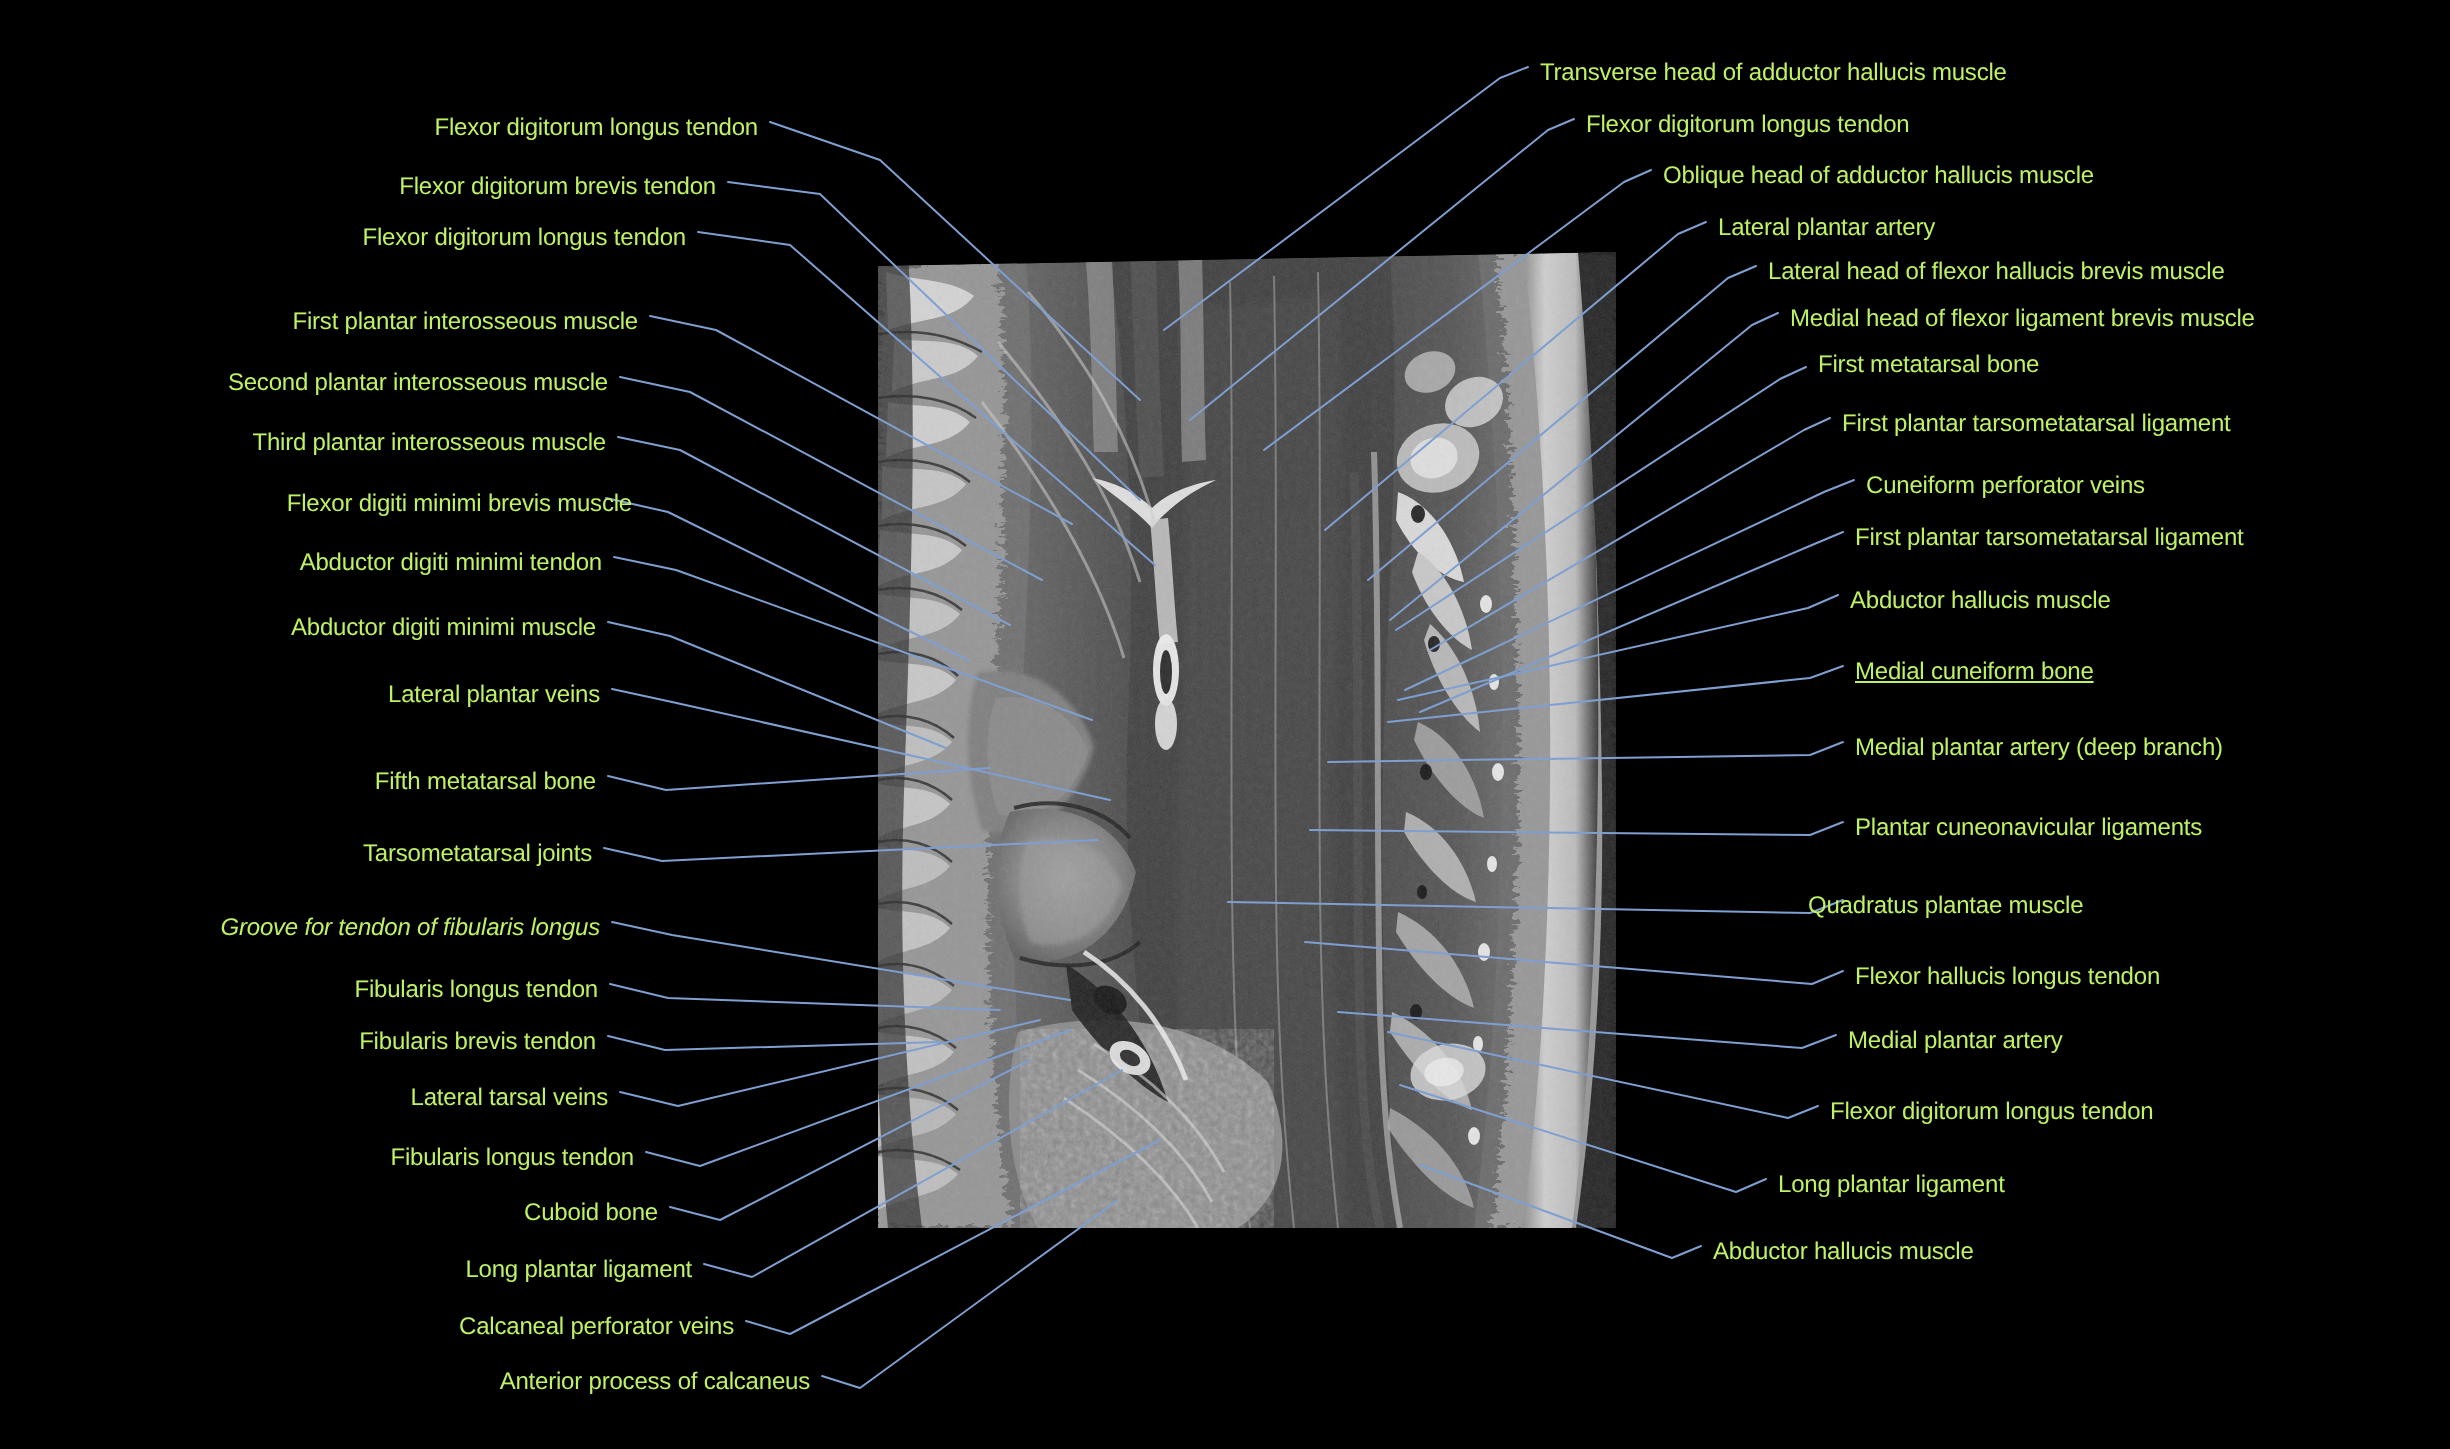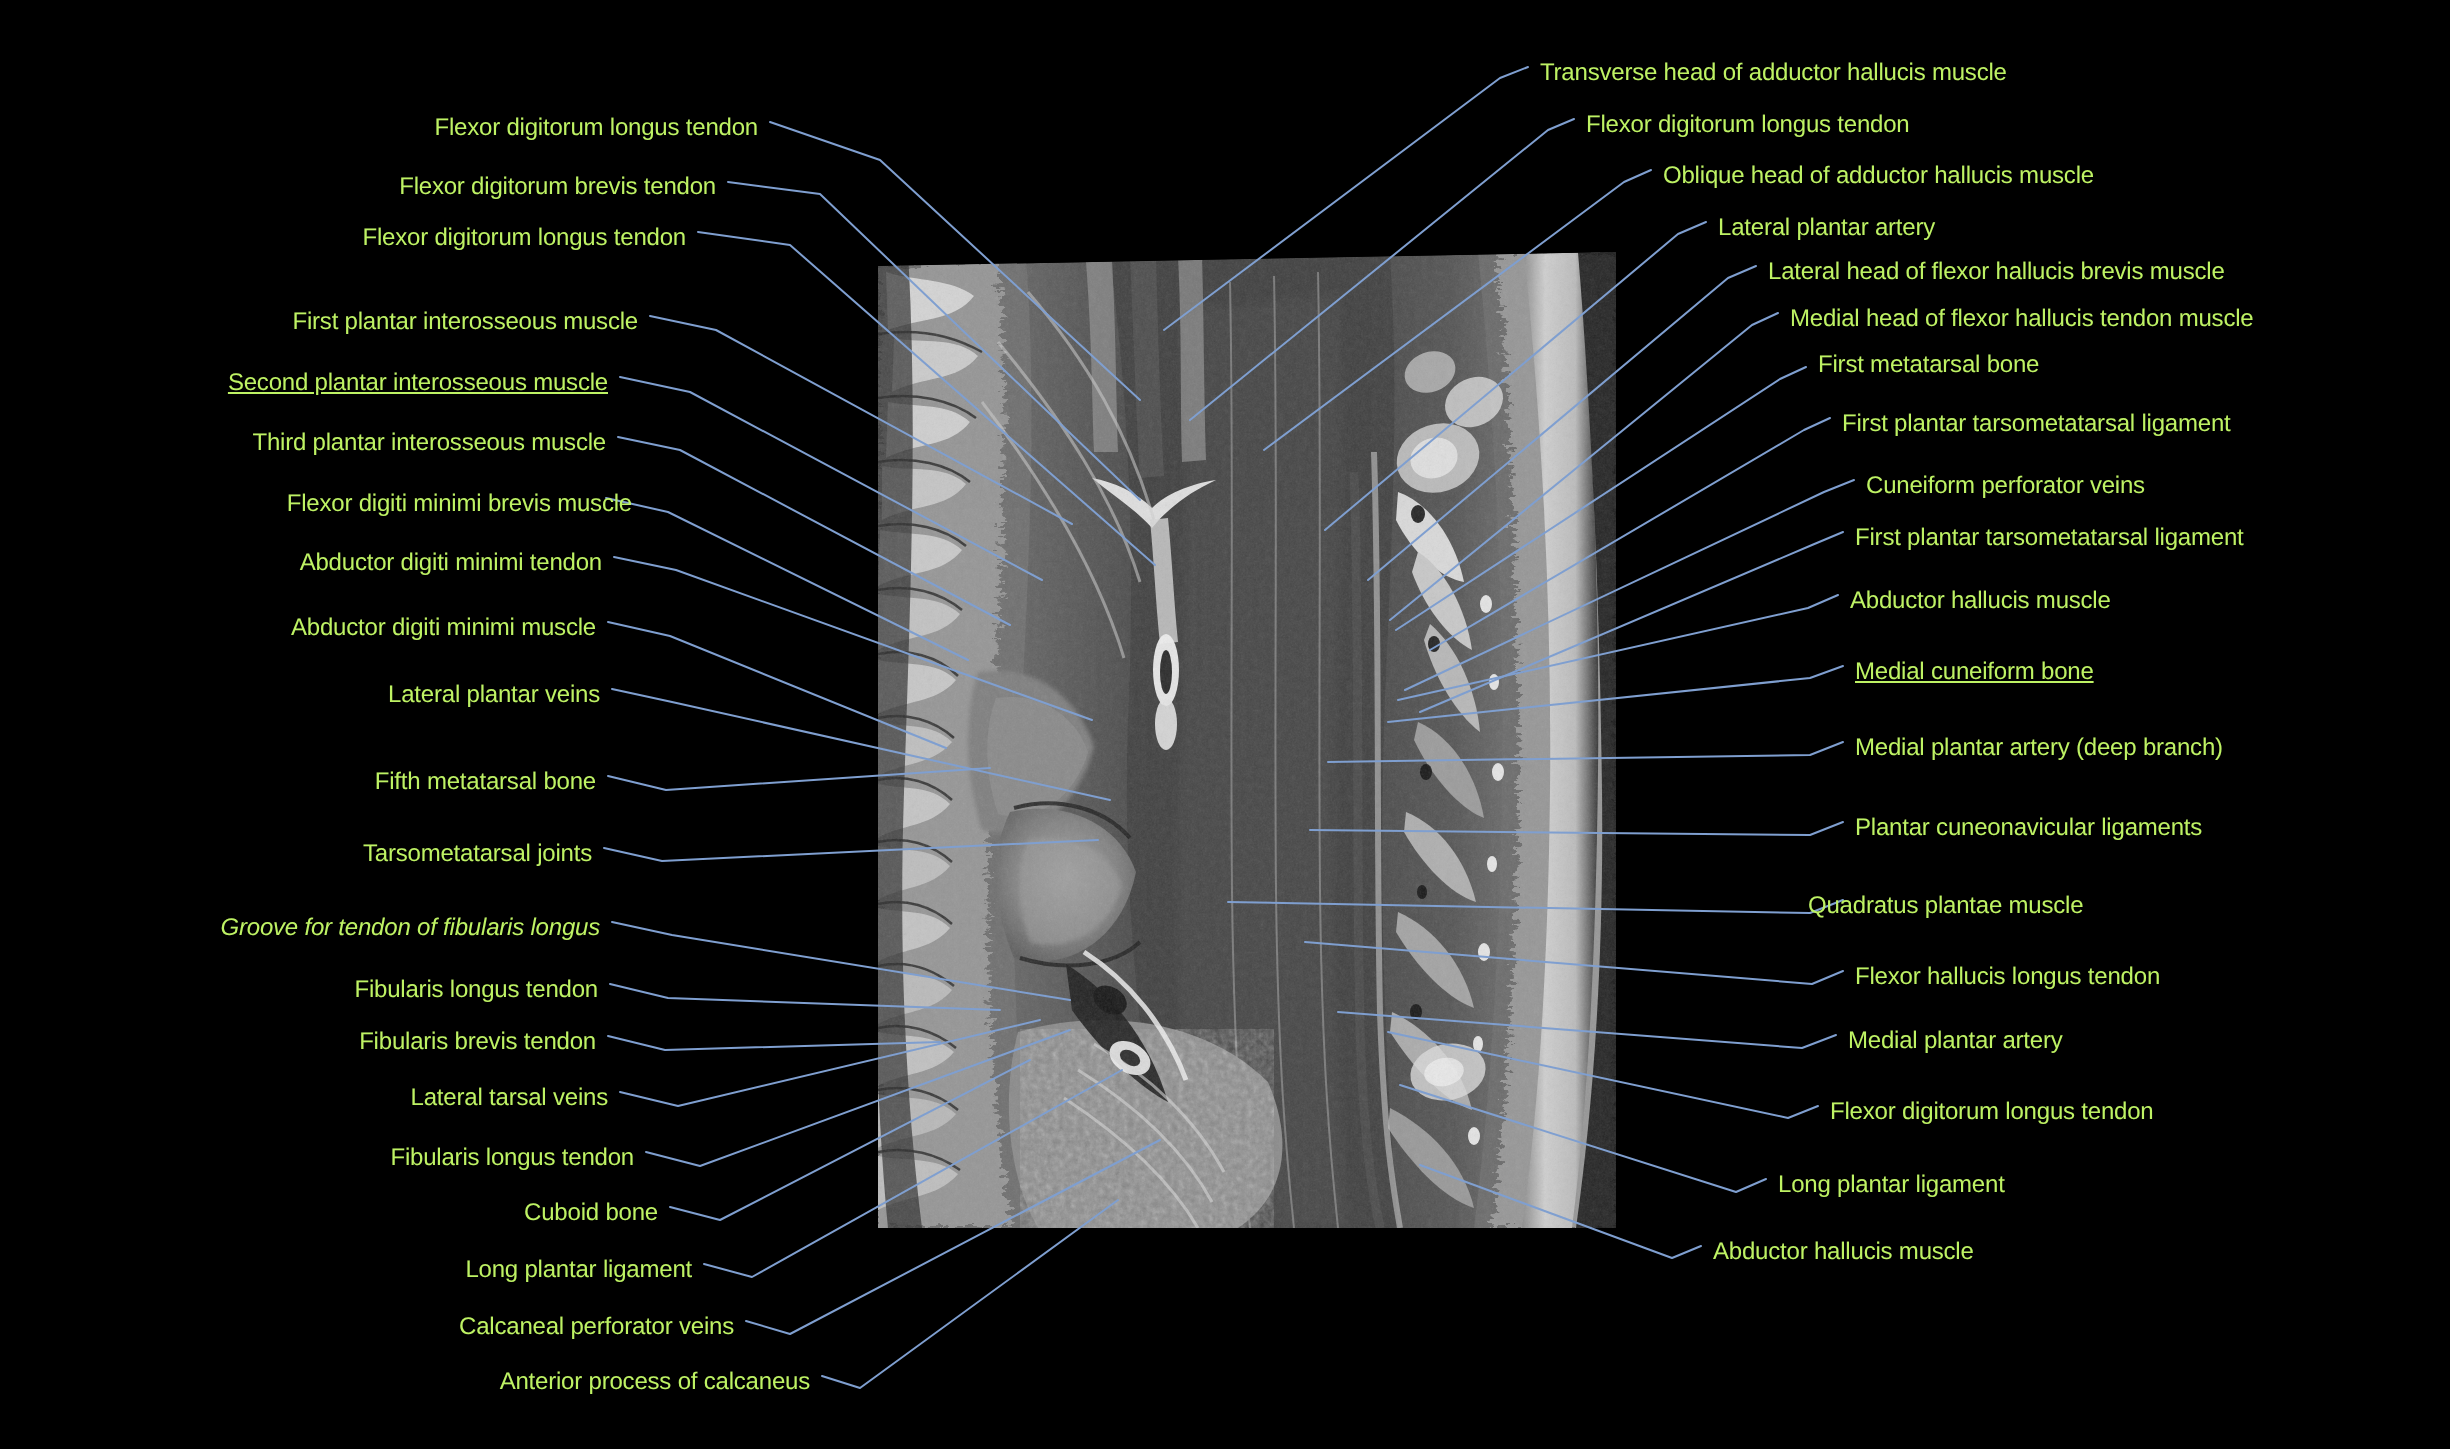--- a/index.html
+++ b/index.html
@@ -342,21 +342,21 @@
       <polyline points="1818,1106 1788,1118 1388,1032" stroke="#7f9fd0"></polyline>
       <polyline points="1766,1179 1736,1192 1400,1085" stroke="#7f9fd0"></polyline>
       <polyline points="1701,1246 1672,1258 1420,1165" stroke="#7f9fd0"></polyline>
     </svg>
 
   <div id="label-layer">
       <div class="label left" style="left: 758px; top: 128px;">Flexor digitorum longus tendon</div>
       <div class="label left" style="left: 716px; top: 187px;">Flexor digitorum brevis tendon</div>
       <div class="label left" style="left: 686px; top: 238px;">Flexor digitorum longus tendon</div>
       <div class="label left" style="left: 638px; top: 322px;">First plantar interosseous muscle</div>
-      <div class="label left" style="left: 608px; top: 383px; text-decoration: underline;">Second plantar interosseous muscle</div>
+      <div class="label left" style="left: 608px; top: 383px;">Second plantar interosseous muscle</div>
       <div class="label left" style="left: 606px; top: 443px;">Third plantar interosseous muscle</div>
       <div class="label left" style="left: 594px; top: 504px; margin-left: 38px;">Flexor digiti minimi brevis muscle</div>
       <div class="label left" style="left: 602px; top: 563px;">Abductor digiti minimi tendon</div>
       <div class="label left" style="left: 596px; top: 628px;">Abductor digiti minimi muscle</div>
       <div class="label left" style="left: 600px; top: 695px;">Lateral plantar veins</div>
       <div class="label left" style="left: 596px; top: 782px;">Fifth metatarsal bone</div>
       <div class="label left" style="left: 592px; top: 854px;">Tarsometatarsal joints</div>
       <div class="label left" style="left: 600px; top: 928px; font-style: italic;">Groove for tendon of fibularis longus</div>
       <div class="label left" style="left: 598px; top: 990px;">Fibularis longus tendon</div>
       <div class="label left" style="left: 596px; top: 1042px;">Fibularis brevis tendon</div>
@@ -364,21 +364,21 @@
       <div class="label left" style="left: 634px; top: 1158px;">Fibularis longus tendon</div>
       <div class="label left" style="left: 658px; top: 1213px;">Cuboid bone</div>
       <div class="label left" style="left: 692px; top: 1270px;">Long plantar ligament</div>
       <div class="label left" style="left: 734px; top: 1327px;">Calcaneal perforator veins</div>
       <div class="label left" style="left: 810px; top: 1382px;">Anterior process of calcaneus</div>
       <div class="label right" style="left: 1540px; top: 73px;">Transverse head of adductor hallucis muscle</div>
       <div class="label right" style="left: 1586px; top: 125px;">Flexor digitorum longus tendon</div>
       <div class="label right" style="left: 1663px; top: 176px;">Oblique head of adductor hallucis muscle</div>
       <div class="label right" style="left: 1718px; top: 228px;">Lateral plantar artery</div>
       <div class="label right" style="left: 1768px; top: 272px;">Lateral head of flexor hallucis brevis muscle</div>
-      <div class="label right" style="left: 1790px; top: 319px;">Medial head of flexor hallucis tendon muscle</div>
+      <div class="label right" style="left: 1790px; top: 319px;">Medial head of flexor ligament brevis muscle</div>
       <div class="label right" style="left: 1818px; top: 365px;">First metatarsal bone</div>
       <div class="label right" style="left: 1842px; top: 424px;">First plantar tarsometatarsal ligament</div>
       <div class="label right" style="left: 1866px; top: 486px;">Cuneiform perforator veins</div>
       <div class="label right" style="left: 1855px; top: 538px;">First plantar tarsometatarsal ligament</div>
       <div class="label right" style="left: 1850px; top: 601px;">Abductor hallucis muscle</div>
       <div class="label right" style="left: 1855px; top: 672px; text-decoration: underline;">Medial cuneiform bone</div>
       <div class="label right" style="left: 1855px; top: 748px;">Medial plantar artery (deep branch)</div>
       <div class="label right" style="left: 1855px; top: 828px;">Plantar cuneonavicular ligaments</div>
       <div class="label right" style="left: 1808px; top: 906px;">Quadratus plantae muscle</div>
       <div class="label right" style="left: 1855px; top: 977px;">Flexor hallucis longus tendon</div>

